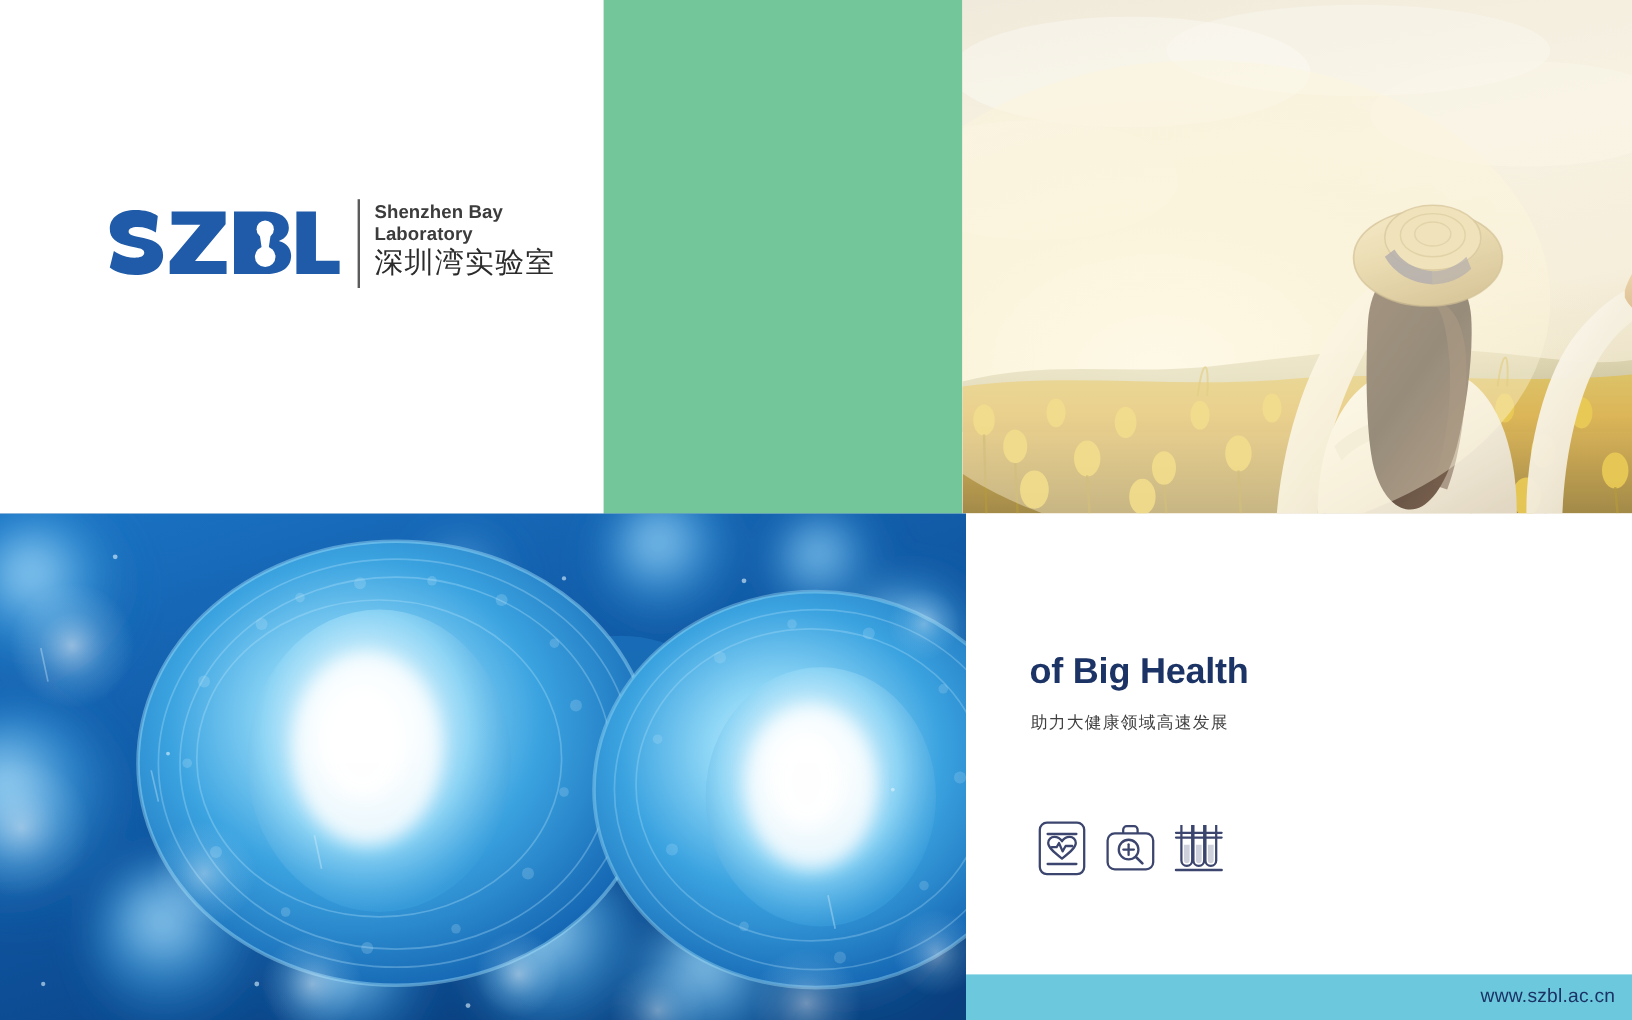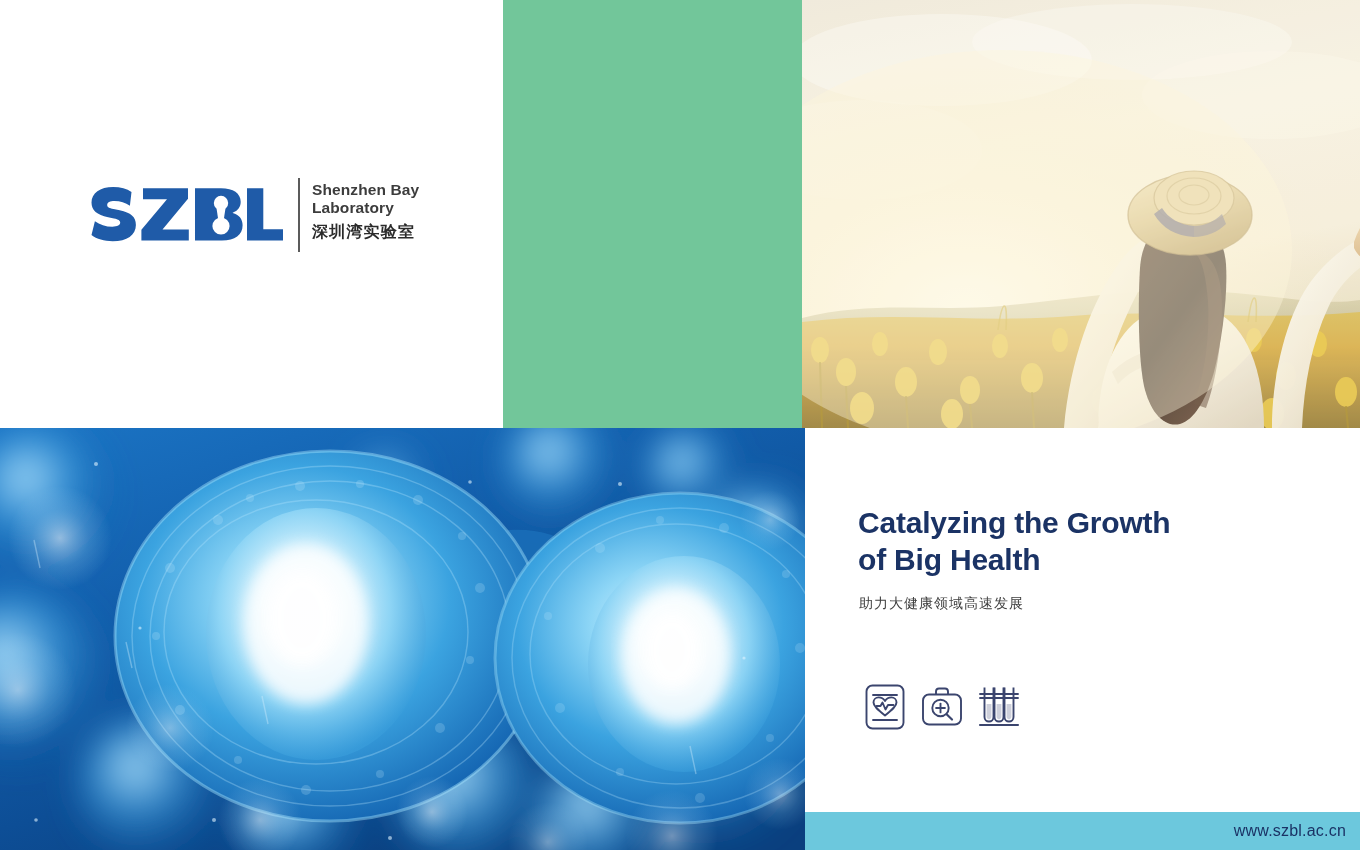--- a/index.html
+++ b/index.html
@@ -24,21 +24,20 @@
     overflow: hidden;
   }
 
   
   .logo-panel {
     position: absolute;
     left: 0; top: 0;
     width: 503px;
     height: 428px;
     background: #ffffff;
-    margin-top: 12px;
   }
   .logo-lockup {
     position: absolute;
     left: 88px;
     top: 166px;
     display: flex;
     align-items: flex-start;
   }
   .logo-mark {
     width: 196px;
@@ -57,23 +56,23 @@
   }
   .logo-en {
     font-size: 15.5px;
     line-height: 18px;
     font-weight: bold;
     color: #3c3c3c;
     letter-spacing: 0.1px;
     white-space: nowrap;
   }
   .logo-cn {
-    font-size: 16px;
+    font-size: 24px;
     line-height: 25px;
-    font-weight: bold;
+    font-weight: normal;
     color: #2b2b2b;
     letter-spacing: 1.2px;
     margin-top: 2px;
     font-family: "DejaVu Sans", "Liberation Sans", sans-serif;
     white-space: nowrap;
   }
 
   
   .green-panel {
     position: absolute;
@@ -495,21 +494,21 @@
         <path d="M126 214 L132 240"></path>
         <path d="M262 268 L268 296"></path>
         <path d="M690 318 L696 346"></path>
       </g>
     </svg>
 
   </div>
 
   <div class="text-panel">
     <div class="headline">
-      <span>Catalyzing the Growth</span><br>
+      <br>
       <span>of Big Health</span>
     </div>
 
     <div class="subhead">助力大健康领域高速发展</div>
 
     <div class="icon-row">
 
       <span class="icon-box">
         <svg viewBox="0 0 48 50">
           <rect x="5.5" y="3.5" width="37" height="43" rx="6" ry="6" fill="none" stroke="#3b456e" stroke-width="1.9"></rect>

